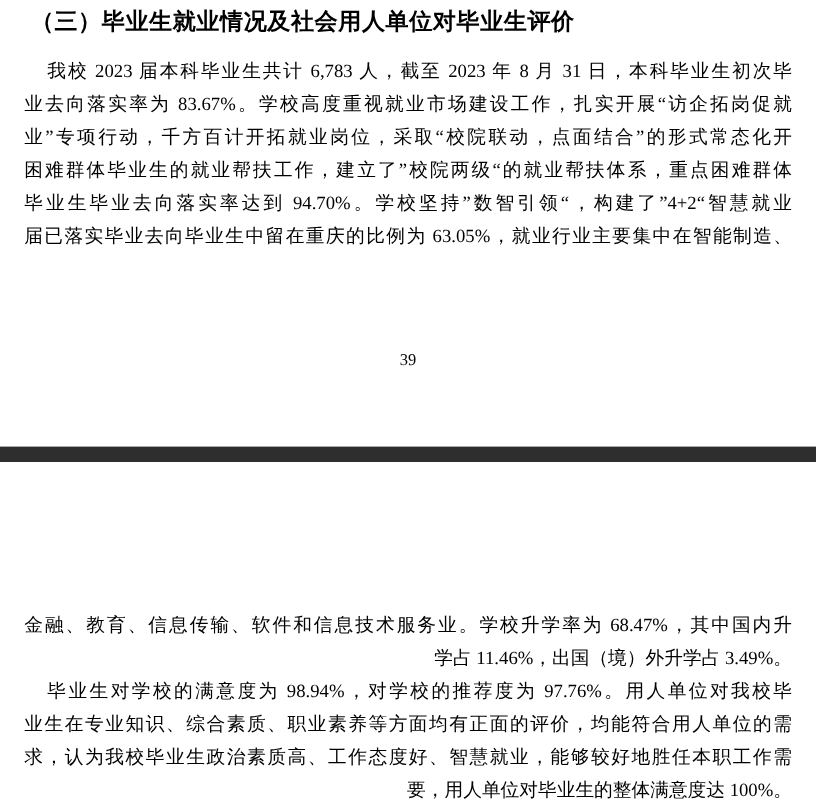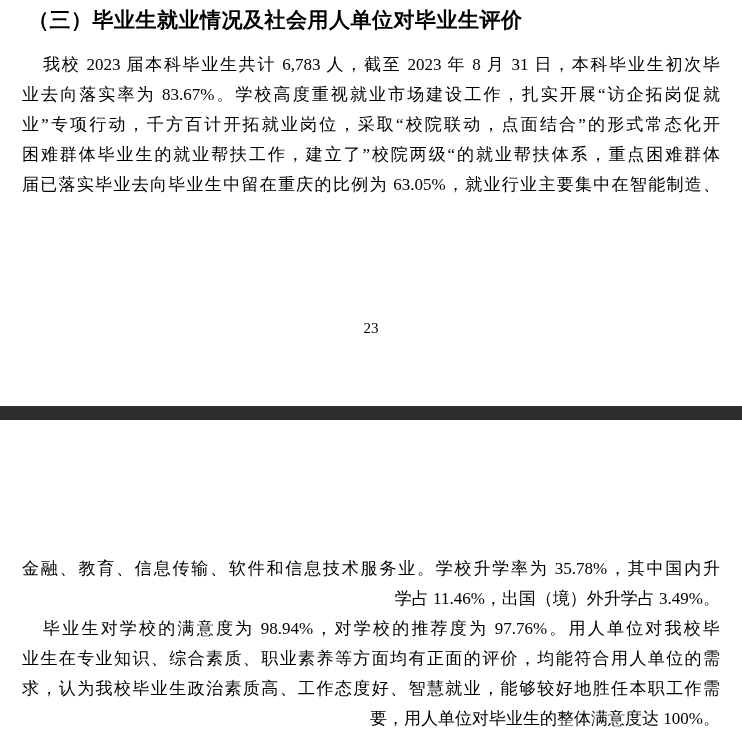--- a/index.html
+++ b/index.html
@@ -78,29 +78,30 @@
 
 <div class="page">
 
   <div class="heading">（三）毕业生就业情况及社会用人单位对毕业生评价</div>
 
   <div class="para-top">
     <div class="line fill indent">我校 2023 届本科毕业生共计 6,783 人，截至 2023 年 8 月 31 日，本科毕业生初次毕</div>
     <div class="line fill">业去向落实率为 83.67%。学校高度重视就业市场建设工作，扎实开展“访企拓岗促就</div>
     <div class="line fill">业”专项行动，千方百计开拓就业岗位，采取“校院联动，点面结合”的形式常态化开</div>
     <div class="line fill">困难群体毕业生的就业帮扶工作，建立了”校院两级“的就业帮扶体系，重点困难群体</div>
+    <div class="line fill">毕业生毕业去向落实率达到 94.70%。学校坚持”数智引领“，构建了”4+2“智慧就业</div>
     <div class="line fill">届已落实毕业去向毕业生中留在重庆的比例为 63.05%，就业行业主要集中在智能制造、</div>
   </div>
 
-  <div class="page-number">23</div>
+  <div class="page-number">39</div>
 
   <div class="page-break-bar" style="background: rgb(46, 46, 46);"></div>
 
   <div class="para-bottom">
-    <div class="line fill">金融、教育、信息传输、软件和信息技术服务业。学校升学率为 35.78%，其中国内升</div>
+    <div class="line fill">金融、教育、信息传输、软件和信息技术服务业。学校升学率为 68.47%，其中国内升</div>
     <div class="line">学占 11.46%，出国（境）外升学占 3.49%。</div>
     <div class="line fill indent">毕业生对学校的满意度为 98.94%，对学校的推荐度为 97.76%。用人单位对我校毕</div>
     <div class="line fill">业生在专业知识、综合素质、职业素养等方面均有正面的评价，均能符合用人单位的需</div>
     <div class="line fill">求，认为我校毕业生政治素质高、工作态度好、智慧就业，能够较好地胜任本职工作需</div>
     <div class="line">要，用人单位对毕业生的整体满意度达 100%。</div>
   </div>
 
 </div>
 
 </body></html>

